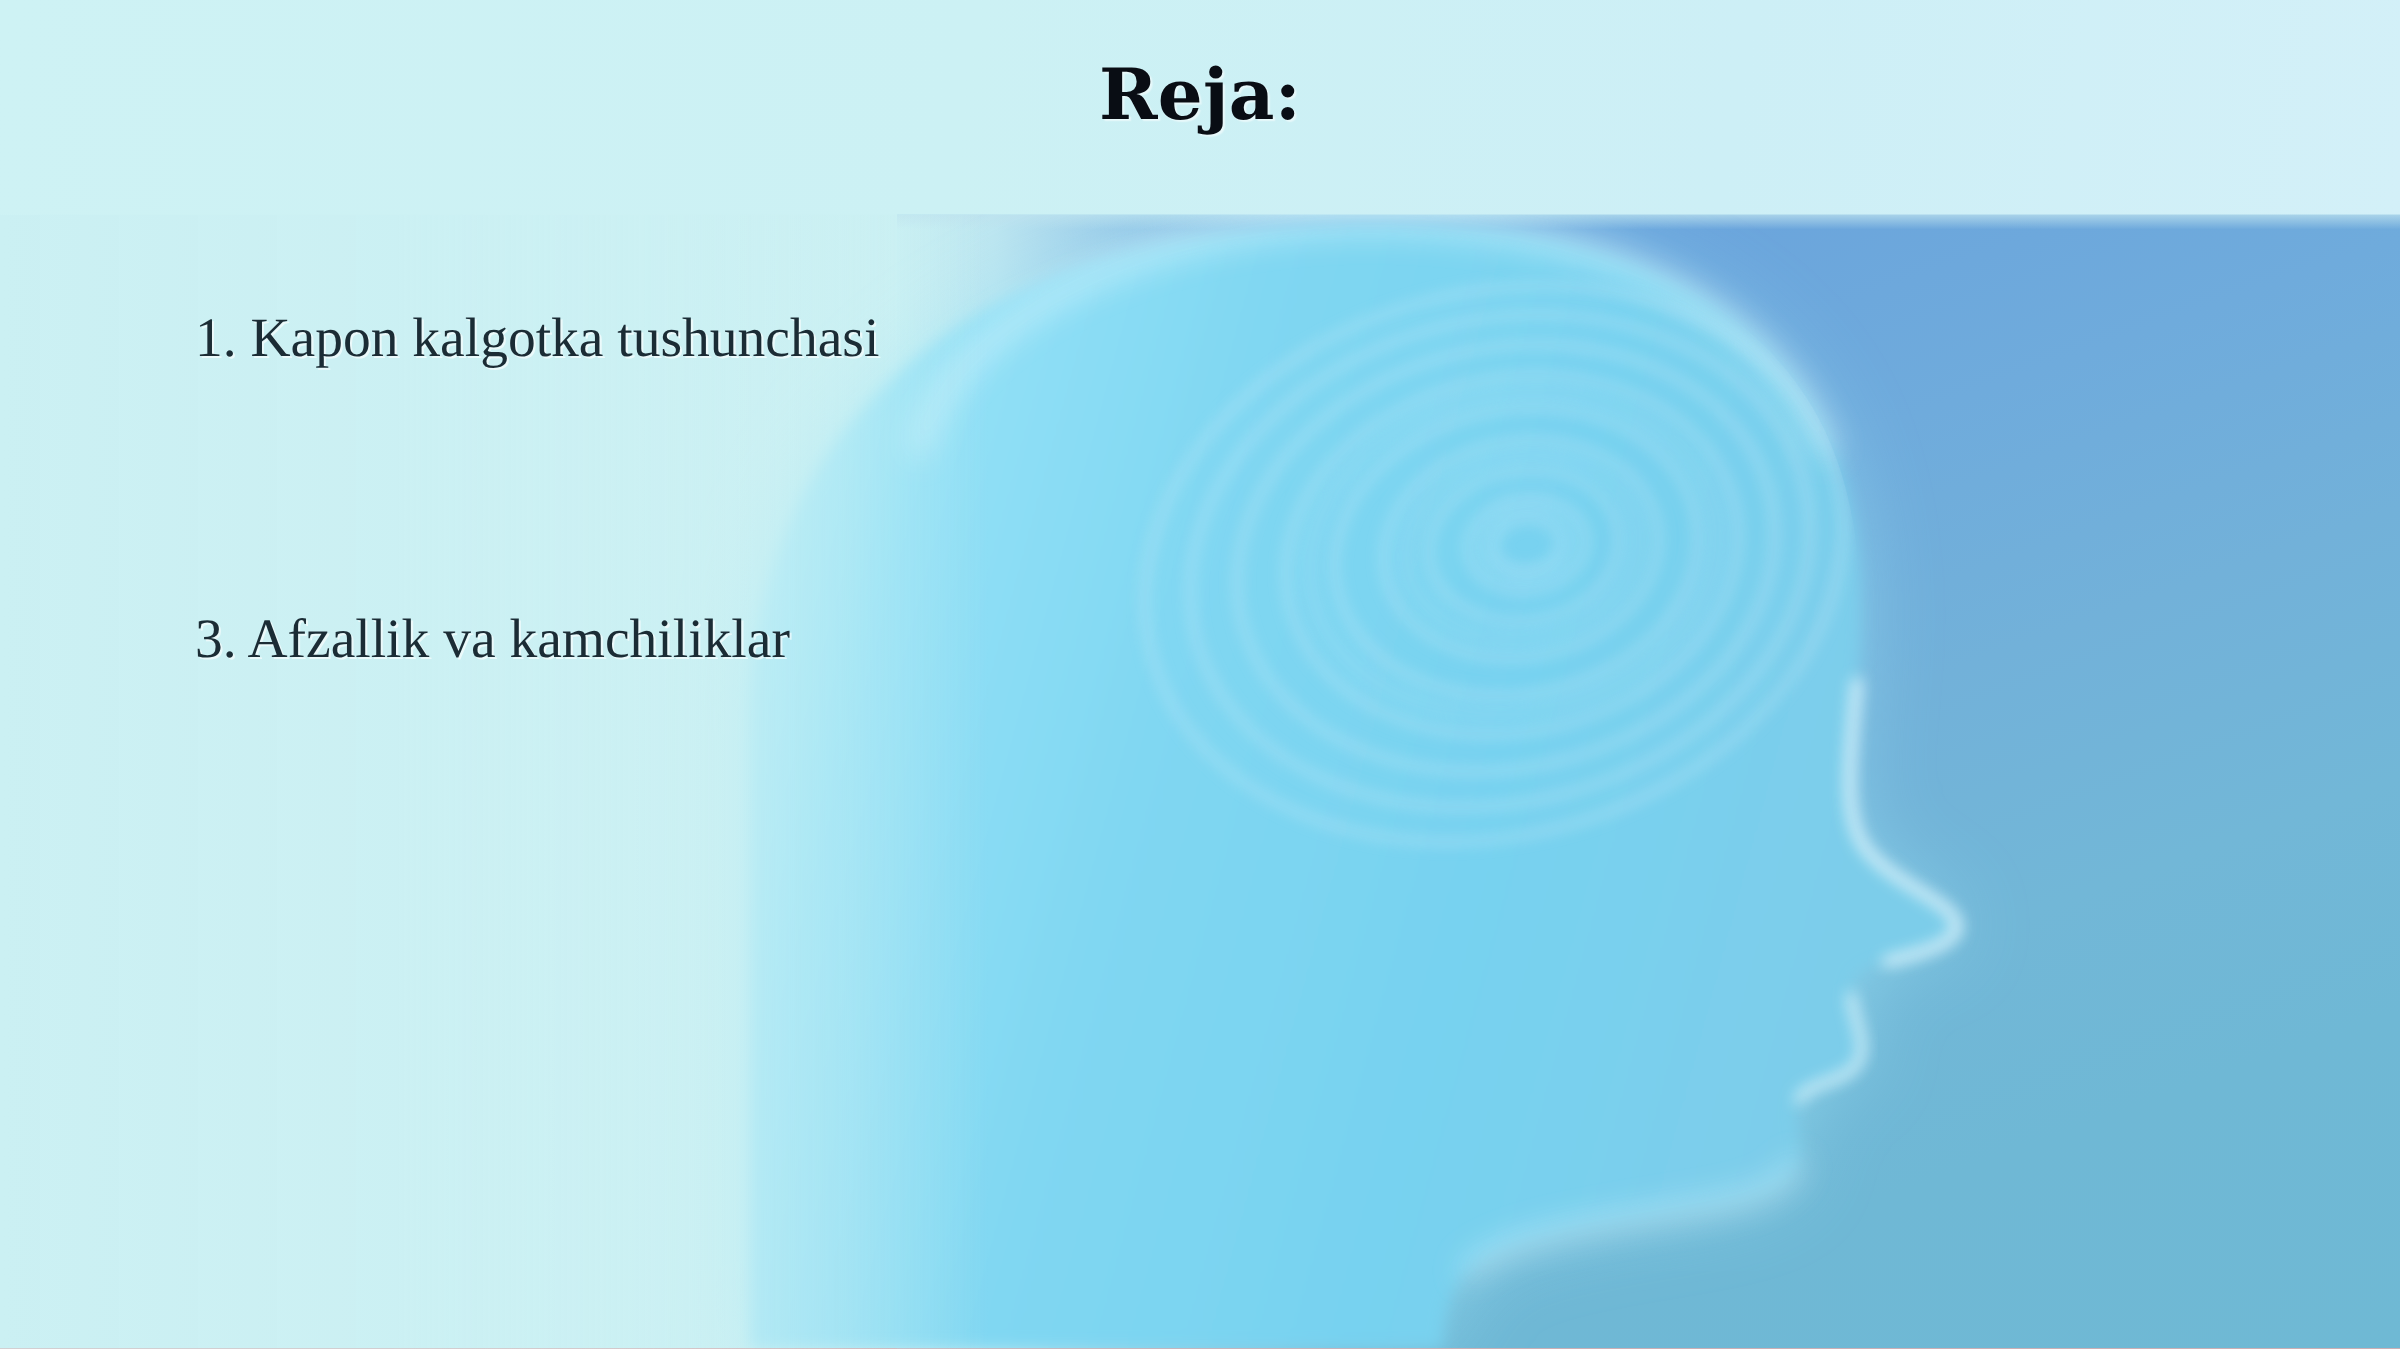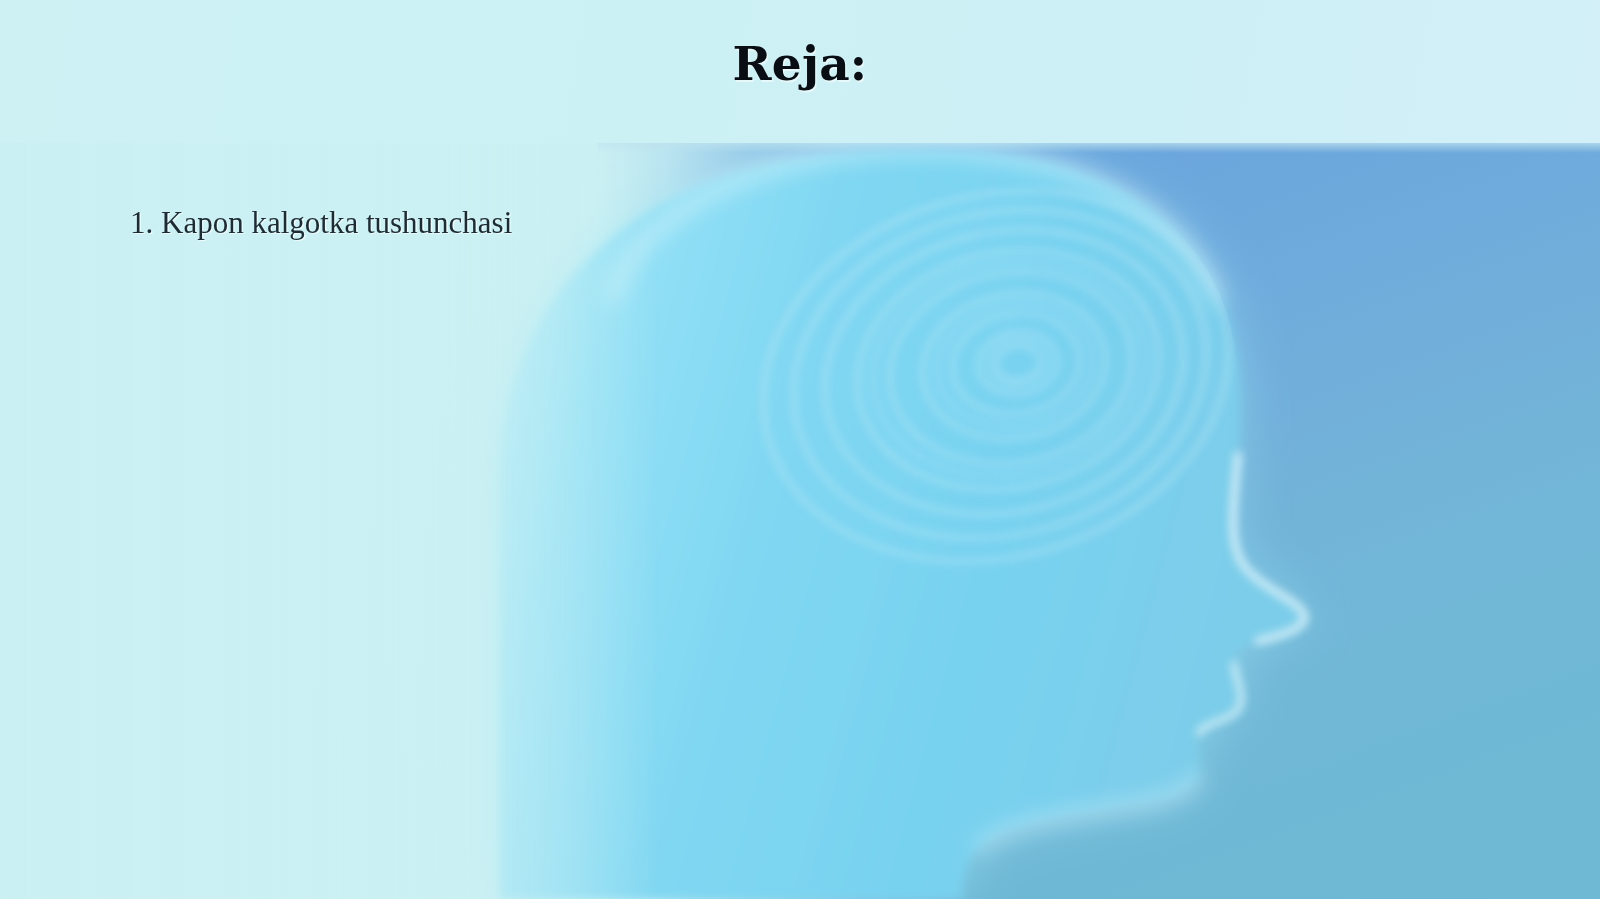--- a/index.html
+++ b/index.html
@@ -94,21 +94,21 @@
     text-shadow:1.5px 1.5px 1px rgba(255,255,255,.55);
   }
 
   .plan-list {
     position:absolute;
     left:130px; top:206px;
     width:780px;
   }
   .plan-item {
     font-family:"Liberation Serif", serif;
-    font-size:31px;
+    font-size:37px;
     line-height:1.1;
     color:#1b2c35;
     height:201px;
     white-space:nowrap;
     text-shadow:1.4px 1.4px 0 rgba(255,255,255,.62);
   }
   .plan-item:last-child { height:auto; }
 </style>
 </head>
 <body>
@@ -227,15 +227,16 @@
                 rgba(203,240,243,.38) 86%,
                 rgba(203,240,243,0) 100%);"></div>
 
   <div style="position:absolute;left:0;top:0;width:1600px;height:143px;
               background:linear-gradient(100deg,#cef2f4 0%,#ccf1f4 40%,#cdeff6 72%,#d3f0f8 100%);"></div>
 
   <div class="title">Reja:</div>
 
   <div class="plan-list">
     <div class="plan-item">1. Kapon kalgotka tushunchasi</div>
+    <div class="plan-item">3. Afzallik va kamchiliklar</div>
   </div>
 
 </div>
 
 </body></html>

